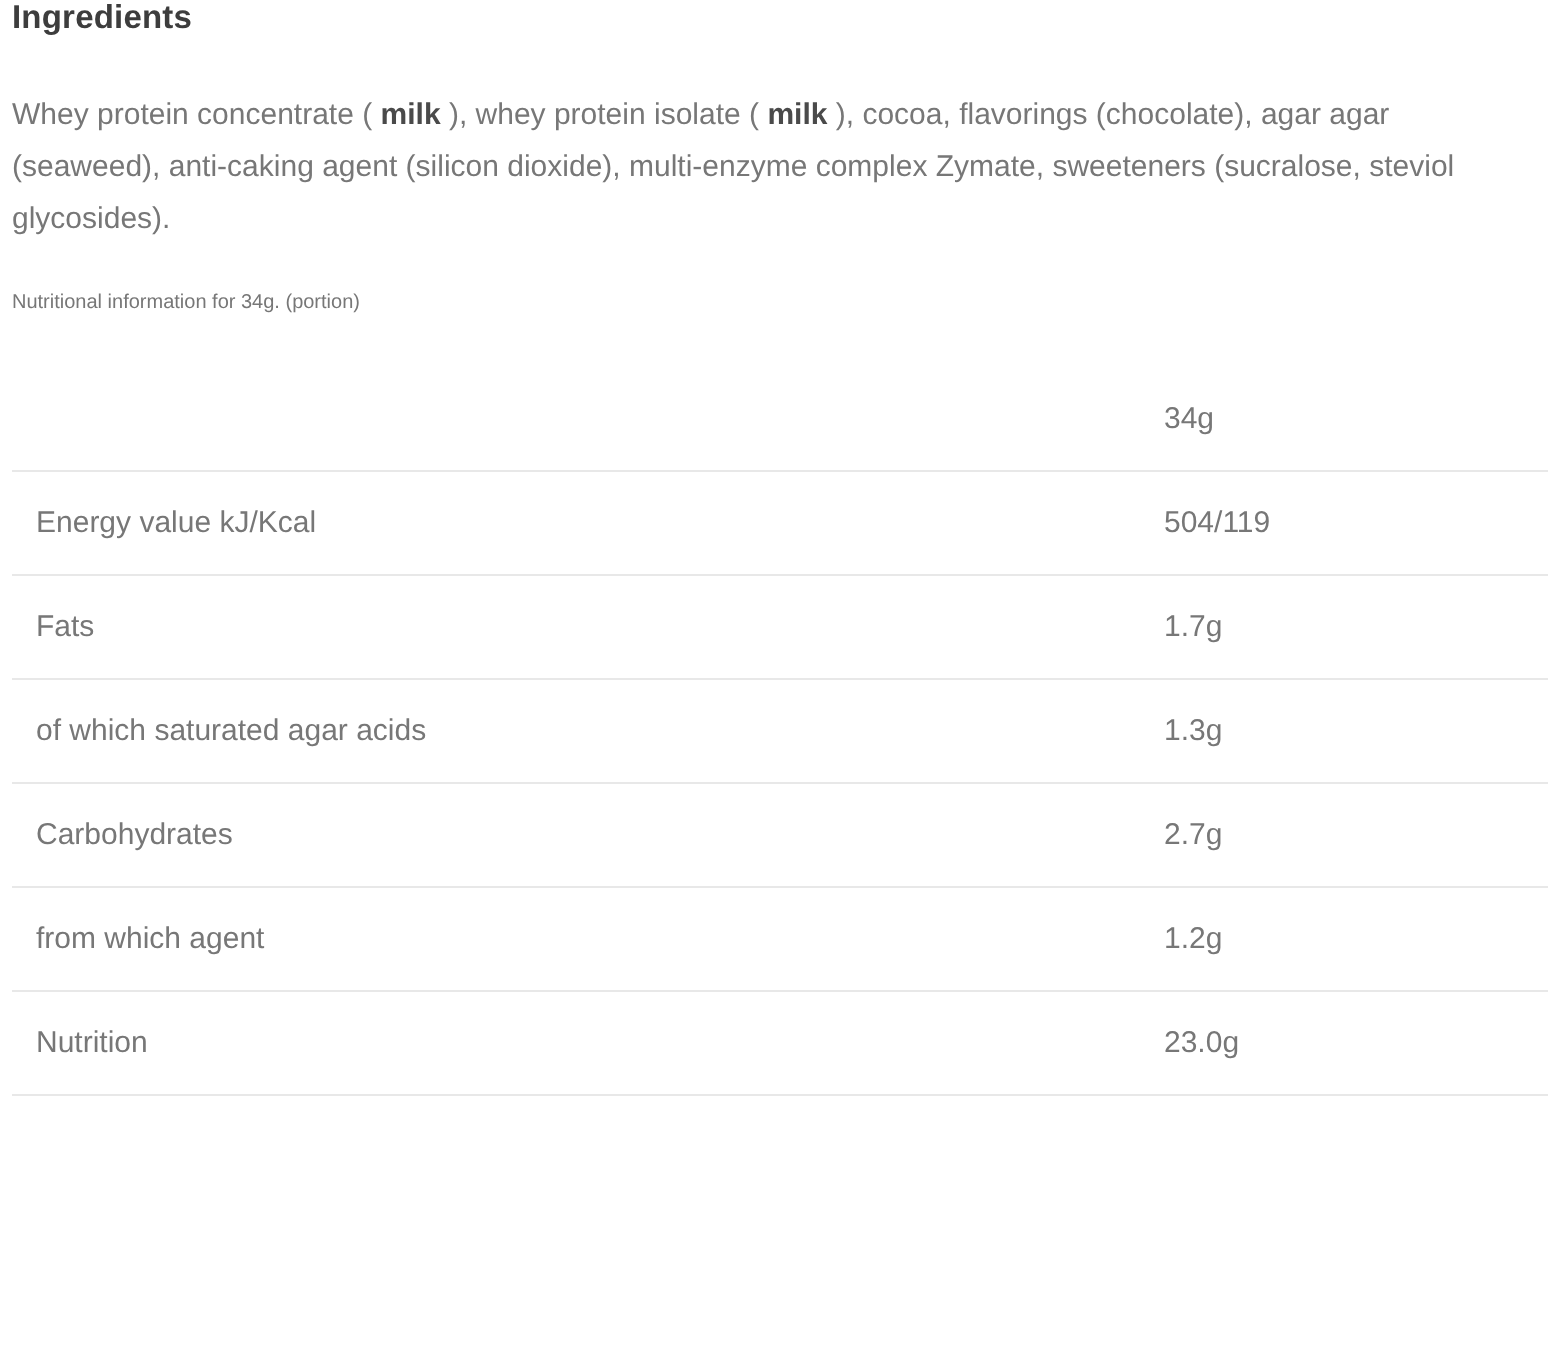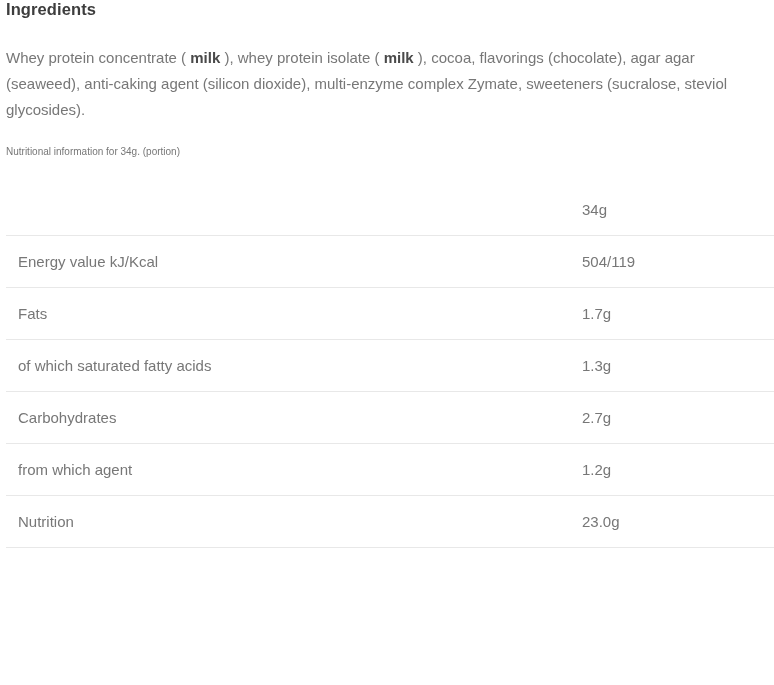--- a/index.html
+++ b/index.html
@@ -108,21 +108,21 @@
     <tbody>
         <tr>
           <td class="col-label">Energy value kJ/Kcal</td>
           <td class="col-value">504/119</td>
         </tr>
         <tr>
           <td class="col-label">Fats</td>
           <td class="col-value">1.7g</td>
         </tr>
         <tr>
-          <td class="col-label">of which saturated fatty acids</td>
+          <td class="col-label">of which saturated agar acids</td>
           <td class="col-value">1.3g</td>
         </tr>
         <tr>
           <td class="col-label">Carbohydrates</td>
           <td class="col-value">2.7g</td>
         </tr>
         <tr>
           <td class="col-label">from which agent</td>
           <td class="col-value">1.2g</td>
         </tr>

